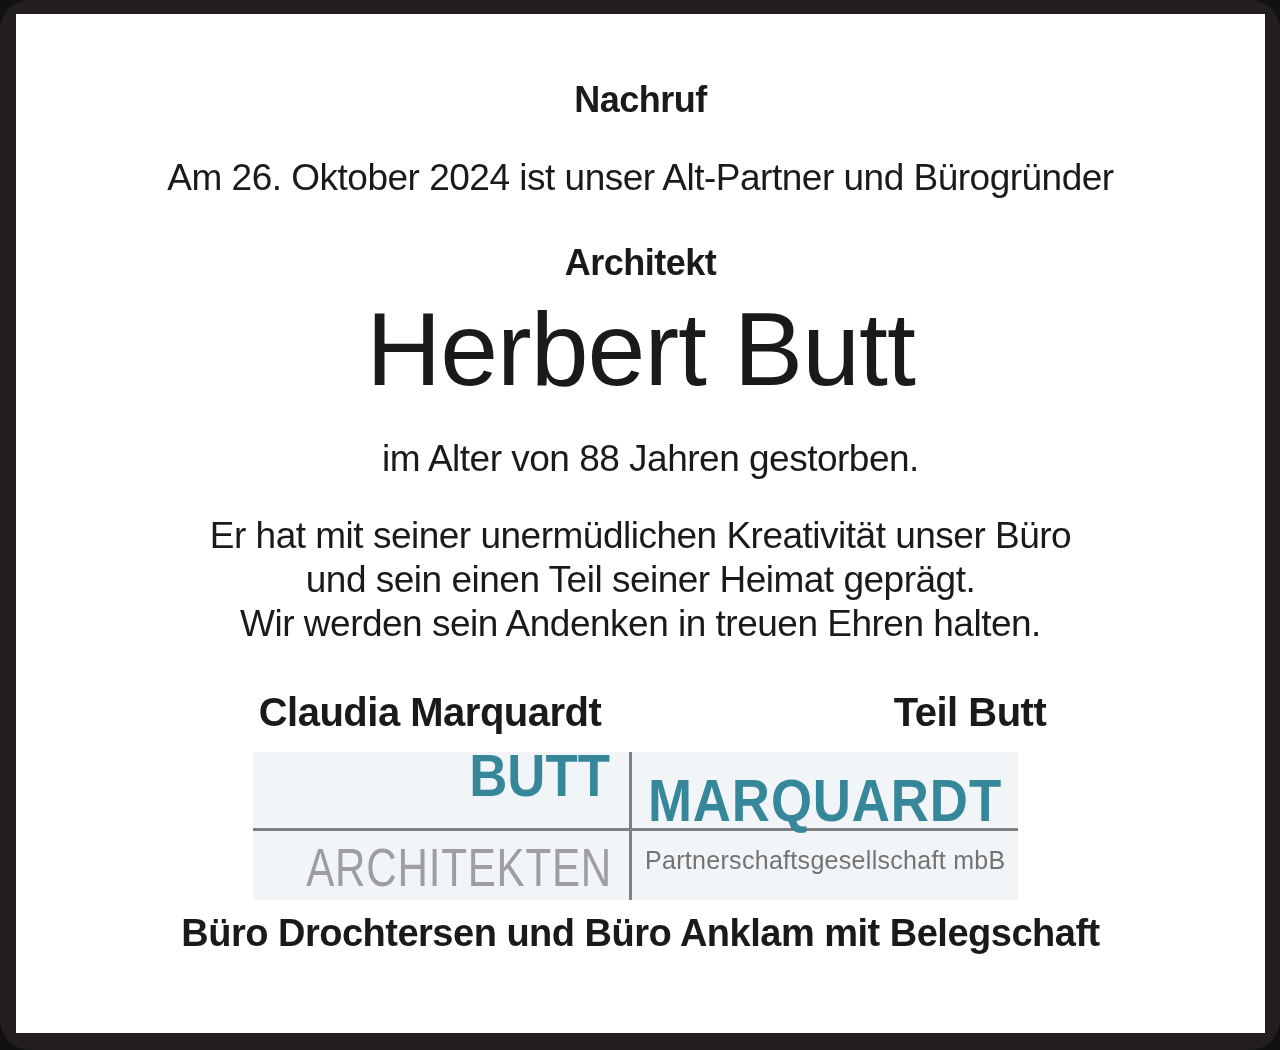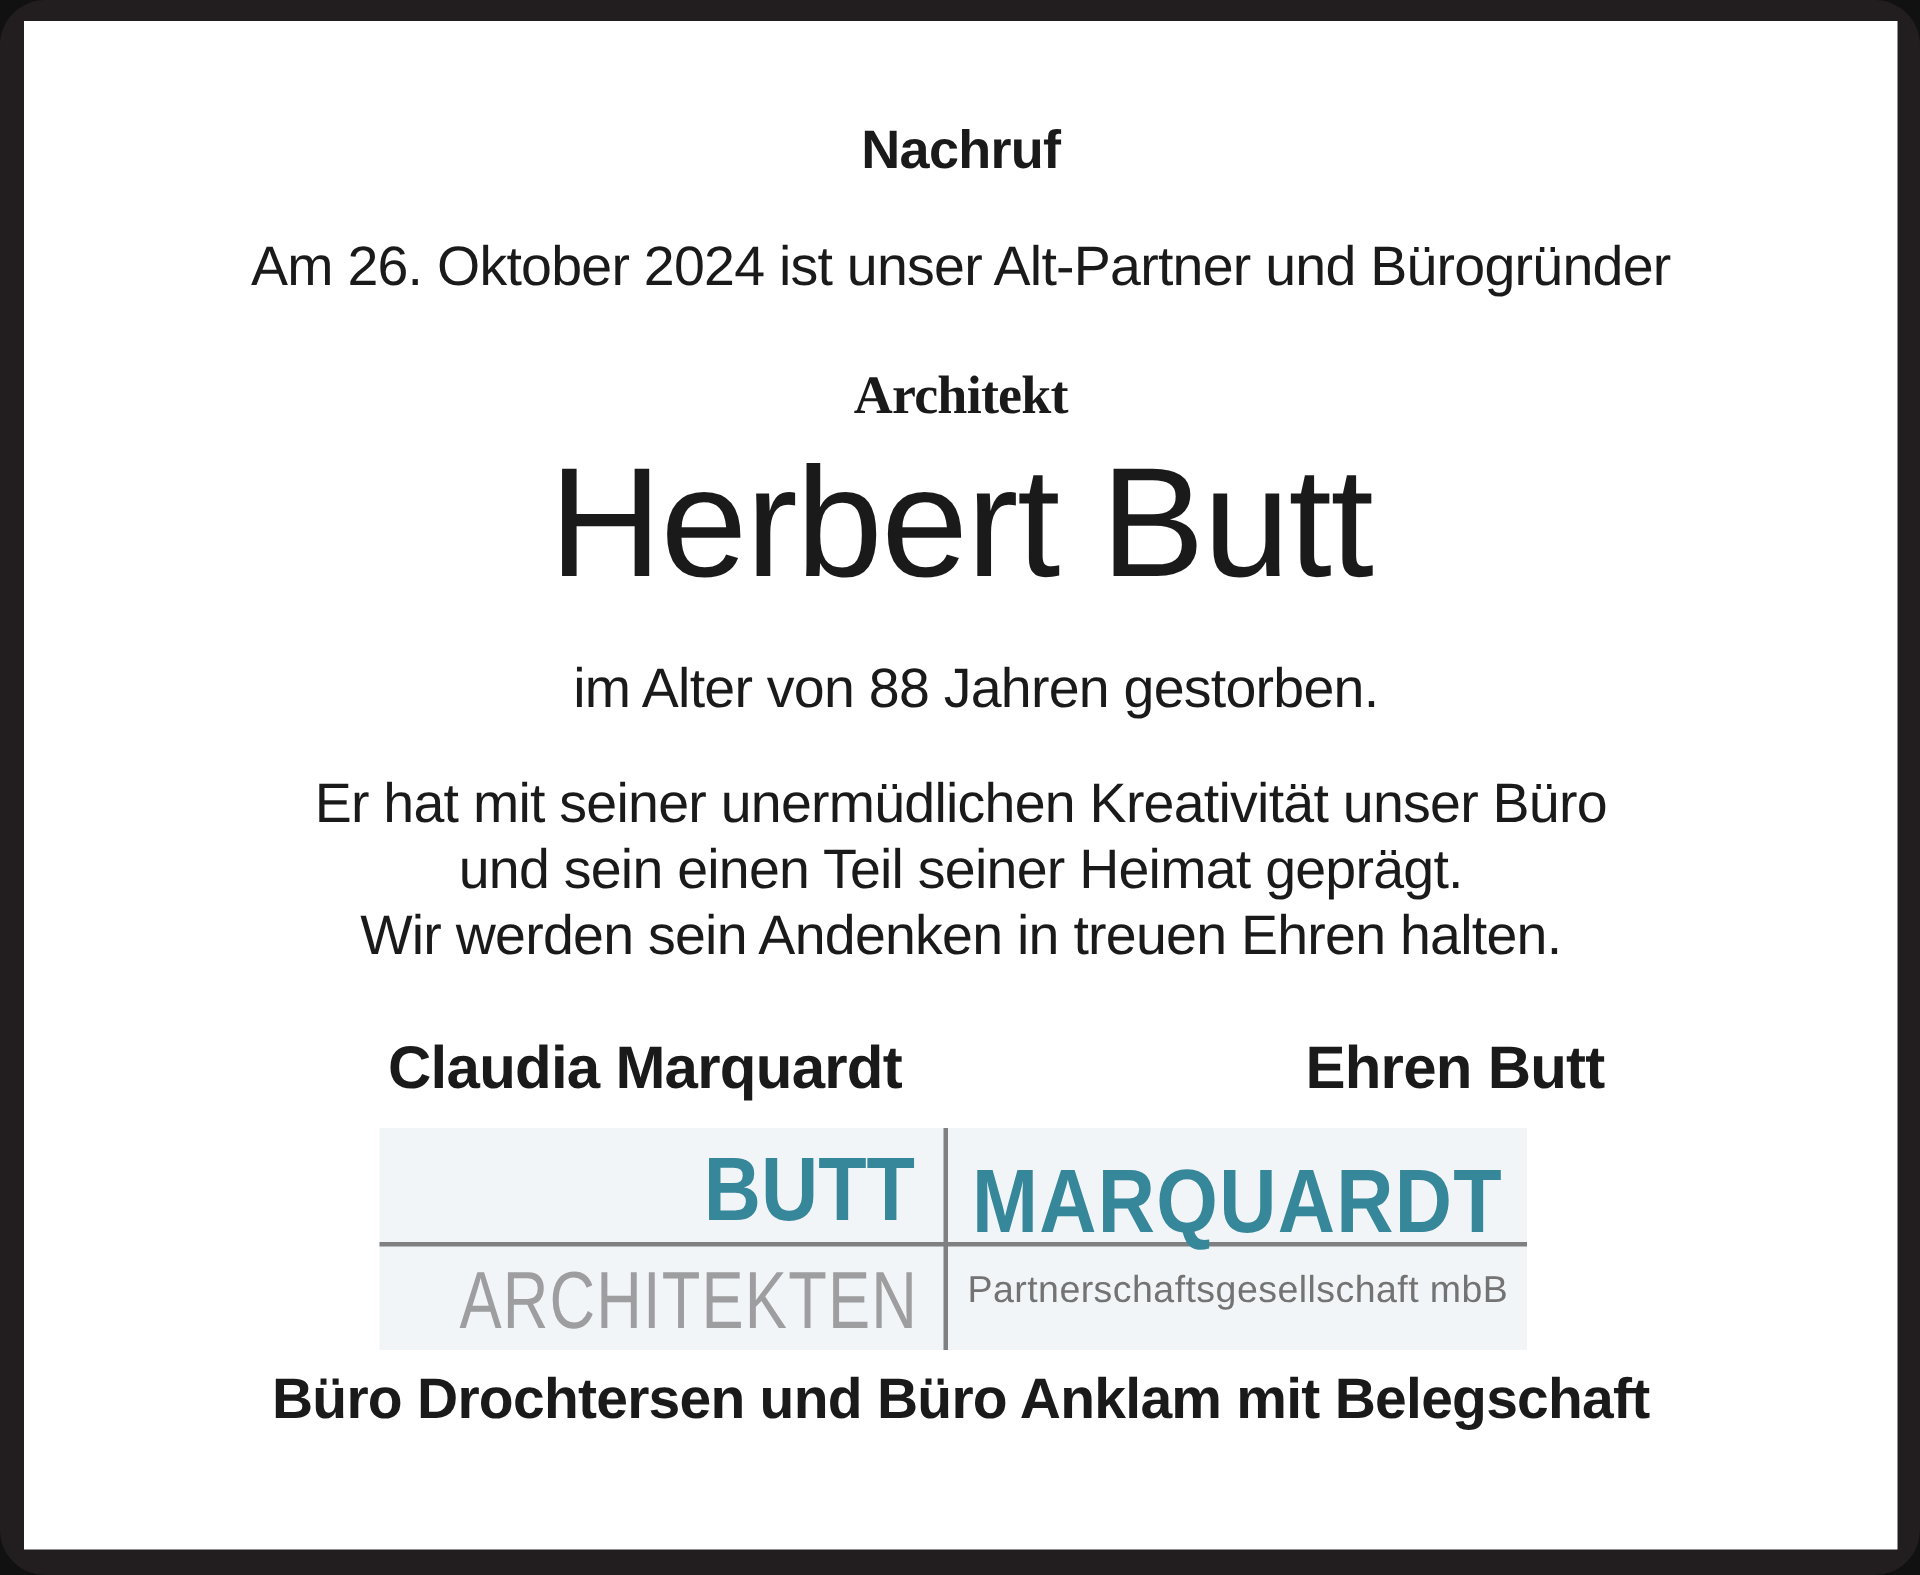--- a/index.html
+++ b/index.html
@@ -19,21 +19,21 @@
   .t {
     position: absolute;
     left: 0; right: 0;
     text-align: center;
     line-height: 1;
     letter-spacing: -0.5px;
     white-space: nowrap;
   }
   .title    { top: 68px;  font-size: 36px; font-weight: bold; }
   .intro    { top: 145px; font-size: 37px; }
-  .role     { top: 231px; font-size: 36px; font-weight: bold; font-family: Liberation Serif, serif; }
+  .role     { top: 231px; font-size: 36px; font-weight: bold; }
   .name     { top: 283px; font-size: 104px; font-weight: normal; letter-spacing: -1px; }
   .age      { top: 426px; font-size: 37px; margin-left: 20px; }
   .tribute  { top: 500px; font-size: 37px; line-height: 44px; }
   .closing  { top: 900px; font-size: 38px; font-weight: bold; }
 
   .signatories { position: absolute; top: 678px; left: 0; right: 0; height: 46px; }
   .sig {
     position: absolute;
     font-size: 40px; font-weight: bold; letter-spacing: -0.5px;
     line-height: 1; white-space: nowrap;
@@ -44,21 +44,21 @@
 
   
   .logo {
     position: absolute;
     left: 237px; top: 738px;
     width: 765px; height: 148px;
   }
   .logo .hline { position: absolute; left: 0; right: 0; top: 76px; height: 3px; }
   .logo .vline { position: absolute; left: 376px; top: 0; bottom: 0; width: 3px; }
   .logo .cell  { position: absolute; display: flex; }
-  .c-tl { left: 0;   width: 357px; top: 0; height: 84px; align-items: center; justify-content: flex-end; }
+  .c-tl { left: 0;   width: 357px; top: 0; height: 84px; align-items: flex-start; justify-content: flex-end; }
   .c-tr { left: 395px; right: 0;   top: 0; height: 76px; align-items: flex-end; justify-content: flex-start; }
   .c-bl { left: 0;   width: 359px; top: 88px; justify-content: flex-end; }
   .c-br { left: 392px; right: 0;   top: 96px; justify-content: flex-start; }
   .logo-word {
     font-size: 60px; font-weight: bold; line-height: 47px;
     margin-bottom: 4px; white-space: nowrap;
   }
   .c-tl .logo-word { transform: scaleX(0.88); transform-origin: right bottom; }
   .c-tr .logo-word { transform: scaleX(0.88); transform-origin: left bottom; letter-spacing: 1px; }
   .logo-arch {
@@ -86,21 +86,21 @@
     <div class="t age">im Alter von 88 Jahren gestorben.</div>
 
     <div class="t tribute">
       <div>Er hat mit seiner unermüdlichen Kreativität unser Büro</div>
       <div>und sein einen Teil seiner Heimat geprägt.</div>
       <div>Wir werden sein Andenken in treuen Ehren halten.</div>
     </div>
 
     <div class="signatories">
       <span class="sig sig-left">Claudia Marquardt</span>
-      <span class="sig sig-right">Ehren Butt</span>
+      <span class="sig sig-right">Teil Butt</span>
     </div>
 
     <div class="logo" style="background: rgb(241, 245, 248);">
       <div class="hline" style="background: rgb(126, 128, 130);"></div>
       <div class="vline" style="background: rgb(126, 128, 130);"></div>
       <div class="cell c-tl">
         <span class="logo-word" style="color: rgb(55, 135, 155);">BUTT</span>
       </div>
       <div class="cell c-tr">
         <span class="logo-word" style="color: rgb(55, 135, 155);">MARQUARDT</span>

